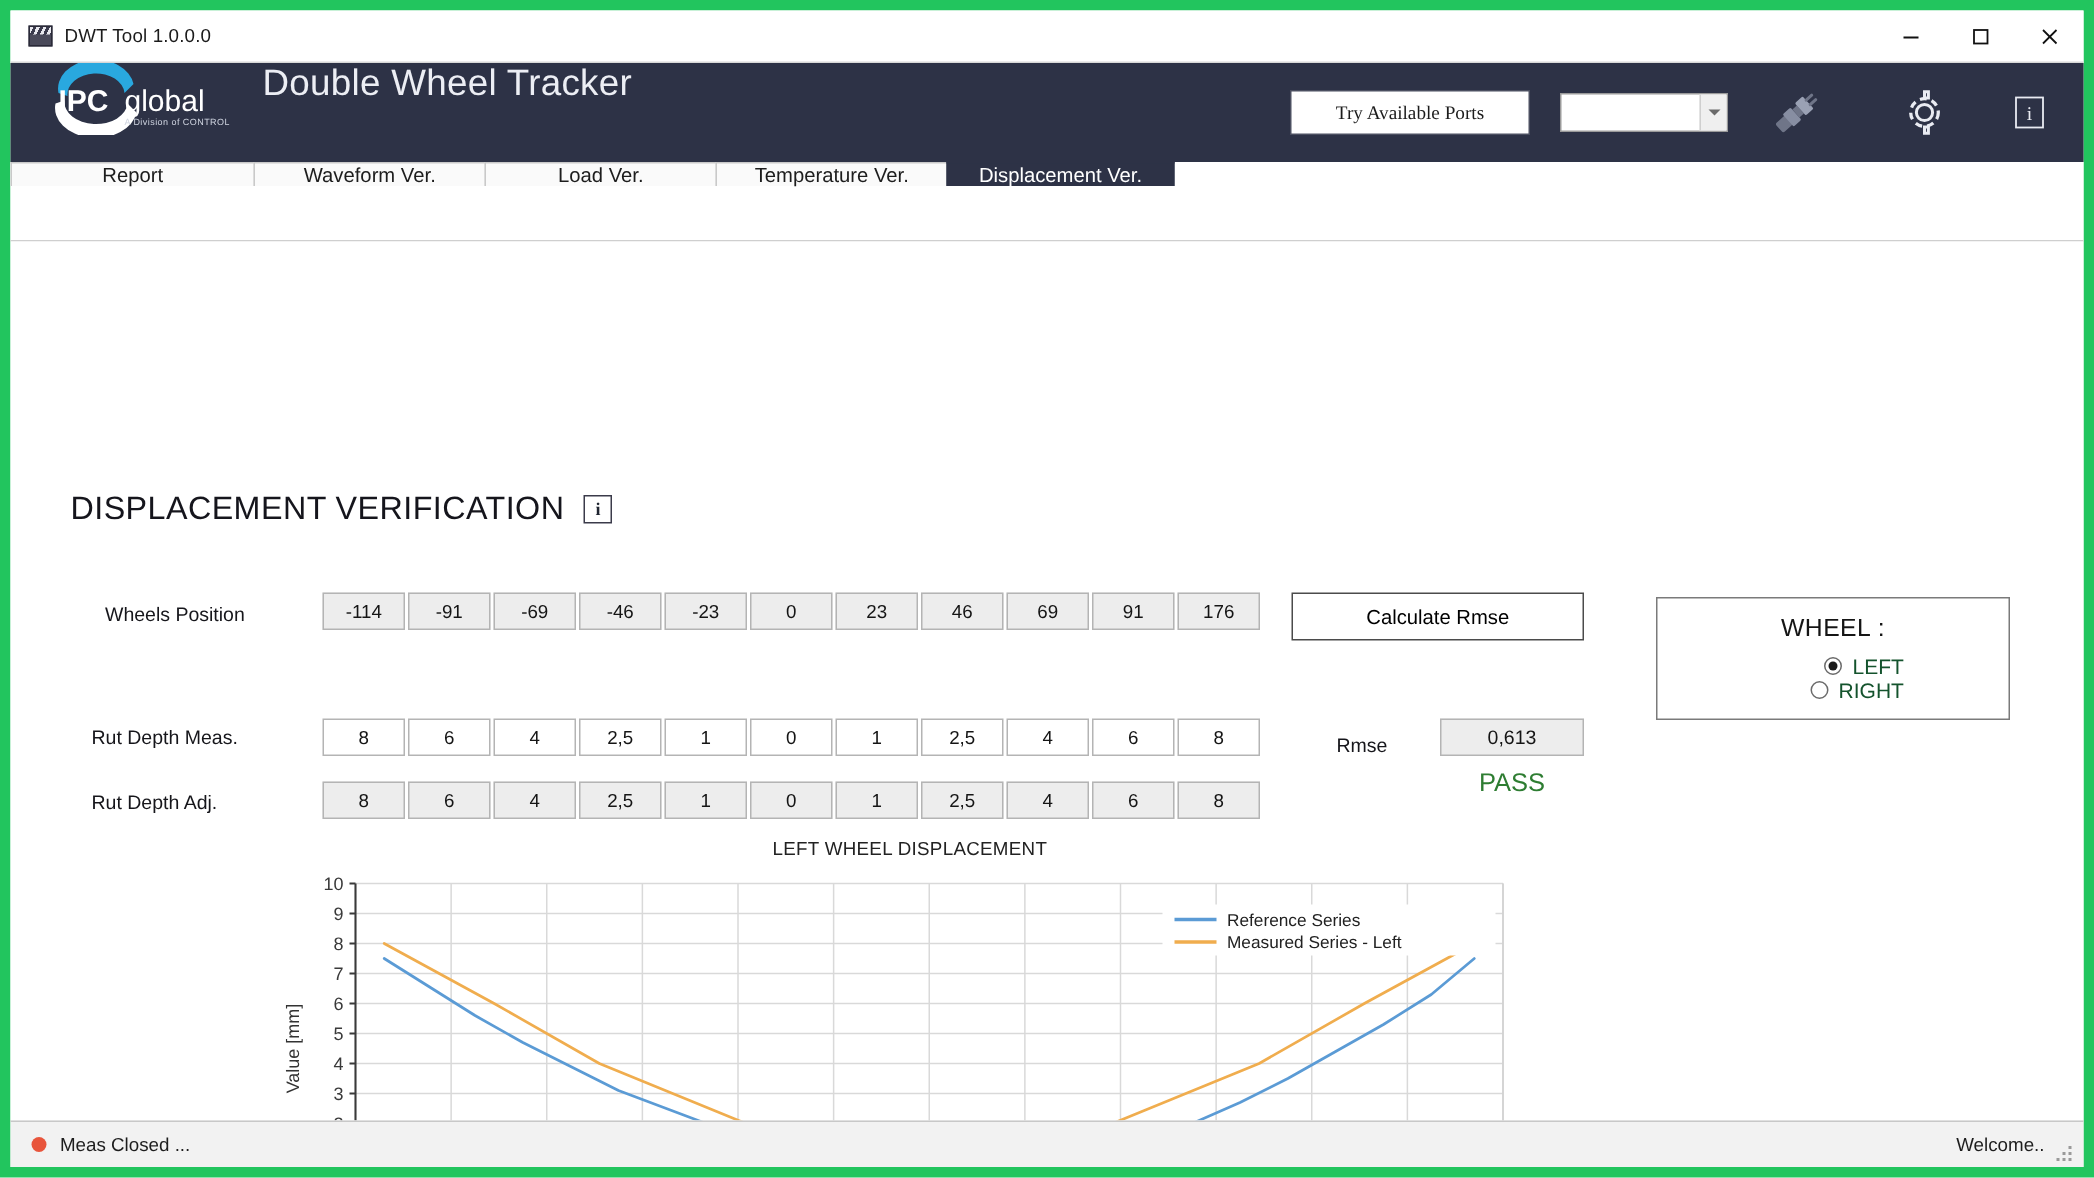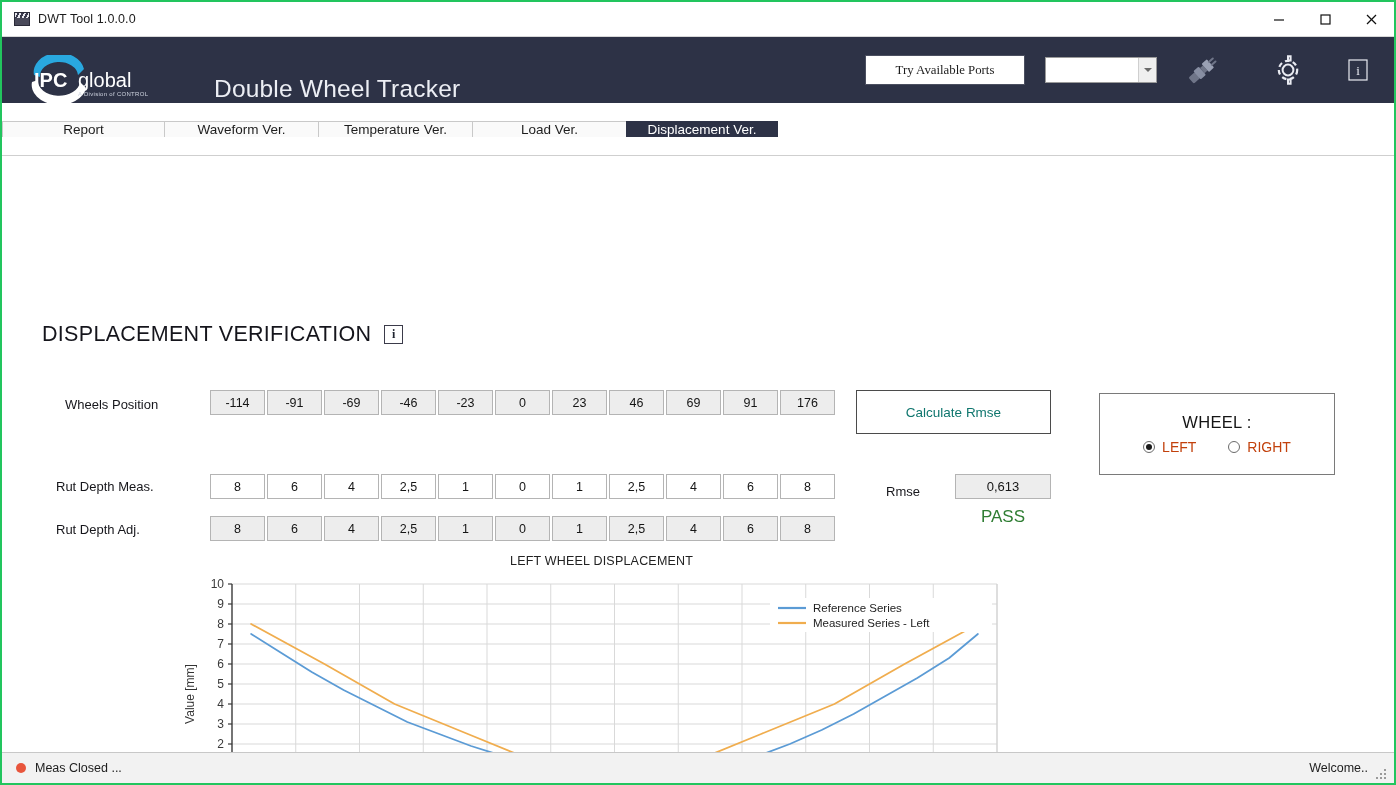--- a/index.html
+++ b/index.html
@@ -6,21 +6,21 @@
   body{
     width:1396px;height:785px;
     background:#ffffff;
     font-family:"Liberation Sans", sans-serif;
     overflow:hidden;
     -webkit-font-smoothing:antialiased;
   }
   .app{
     position:relative;width:1396px;height:785px;
     box-sizing:border-box;
-    border:2px solid #22c55e;
+    border:7px solid #22c55e;
     background:#ffffff;
     display:flex;flex-direction:column;
   }
   
   .titlebar{
     height:34px;flex:0 0 34px;background:#fff;
     display:flex;align-items:center;
     border-bottom:1px solid #d8d8d8;
   }
   .tb-icon{
@@ -40,21 +40,21 @@
   .tb-title{font-size:12.5px;color:#1b1b1b;letter-spacing:.1px;}
   .tb-spacer{flex:1 1 auto;}
   .tb-btn{
     width:46px;height:33px;display:flex;align-items:center;justify-content:center;
     font-size:13px;color:#111;
   }
   .tb-btn svg{display:block;}
   
   .header{
     height:66px;flex:0 0 66px;background:#2d3246;
-    display:flex;align-items:flex-end;position:relative;gap:44px;
+    display:flex;align-items:flex-start;position:relative;
   }
   .logo{
     width:132px;height:48px;margin-left:14px;position:relative;flex:0 0 132px;
   }
   .logo svg{display:block;}
   .app-title{
     color:#eceef4;font-size:24.5px;font-weight:400;margin-left:22px;
     letter-spacing:.2px;
   }
   .hdr-right{
@@ -77,21 +77,21 @@
   .port-combo .pc-arrow i{
     display:block;width:0;height:0;border-left:4px solid transparent;border-right:4px solid transparent;
     border-top:4px solid #6a6a6a;
   }
   .ic-btn{display:flex;align-items:center;justify-content:center;cursor:pointer;}
   .plug-ic{margin-left:25px;width:42px;height:40px;}
   .gear-ic{margin-left:44px;width:40px;height:40px;}
   .info-ic{margin-left:38px;margin-right:24px;width:24px;height:26px;}
   
   .tabbar{
-    height:52px;flex:0 0 52px;background:#fff;display:flex;align-items:center;
+    height:52px;flex:0 0 52px;background:#fff;display:flex;align-items:flex-start;
     border-bottom:1px solid #cfcfcf;
   }
   .tab{
     border:1px solid #c9c9c9;border-bottom:none;background:#fafafa;
     display:flex;align-items:center;justify-content:center;
     font-size:13.5px;color:#1d1d1d;box-sizing:border-box;cursor:pointer;
     margin-right:-1px;
   }
   .tab.active{background:#2d3246;color:#fff;border-color:#2d3246;}
   
@@ -109,42 +109,42 @@
   .row-label{position:absolute;font-size:13px;color:#16161b;}
   .cellrow{position:absolute;display:flex;}
   .cell{
     width:55px;height:25px;box-sizing:border-box;
     border:1px solid #b4b4b4;margin-right:2px;
     display:flex;align-items:center;justify-content:center;
     font-size:12.5px;color:#151515;background:#ededed;
   }
   .cell.white{background:#ffffff;}
   .calc-btn{
-    position:absolute;left:854px;top:234px;width:195px;height:44px;
+    position:absolute;left:854px;top:234px;width:195px;height:32px;
     background:#fff;border:1px solid #4b4b4b;box-sizing:border-box;
     display:flex;align-items:center;justify-content:center;
-    font-size:13.5px;color:#0f766e;cursor:pointer;
+    font-size:13.5px;color:#000000;cursor:pointer;
   }
   .rmse-label{position:absolute;left:884px;top:328px;font-size:13px;color:#16161b;}
   .rmse-val{
     position:absolute;left:953px;top:318px;width:96px;height:25px;
     background:#ededed;border:1px solid #b4b4b4;box-sizing:border-box;
     display:flex;align-items:center;justify-content:center;font-size:13px;color:#151515;
   }
   .pass-txt{
     position:absolute;left:953px;top:351px;width:96px;text-align:center;
     font-size:17px;color:#2e7d32;
   }
   .wheel-box{
     position:absolute;left:1097px;top:237px;width:236px;height:82px;
     border:1px solid #7a7a7a;box-sizing:border-box;background:#fff;
     display:flex;flex-direction:column;align-items:center;justify-content:center;
   }
   .wheel-title{font-size:16.5px;color:#151515;margin-bottom:7px;letter-spacing:.3px;}
-  .wheel-opts{display:flex;align-items:flex-start;font-size:14px;color:#c2410c;}
+  .wheel-opts{display:flex;align-items:flex-end;font-size:14px;color:#14532d;flex-direction:column;}
   .radio{
     width:12px;height:12px;border-radius:50%;border:1px solid #6b6b6b;box-sizing:border-box;
     background:#fff;display:inline-flex;align-items:center;justify-content:center;margin-right:7px;
   }
   .radio.on:after{content:"";width:6px;height:6px;border-radius:50%;background:#1a1a1a;display:block;}
   .opt{display:flex;align-items:center;cursor:pointer;}
   .opt.second{margin-left:32px;}
   
   .chart-wrap{position:absolute;left:178px;top:398px;width:835px;height:322px;}
   .chart-title{
@@ -239,22 +239,22 @@
           <rect x="2" y="2" width="18" height="20" fill="none" stroke="#e9ebf2" stroke-width="1.2"></rect>
           <text x="11" y="17" text-anchor="middle" font-family="Liberation Serif, serif" font-size="13" fill="#e9ebf2">i</text>
         </svg>
       </div>
     </div>
   </div>
 
   <div class="tabbar">
     <div class="tab" style="width:163px">Report</div>
     <div class="tab" style="width:155px">Waveform Ver.</div>
+    <div class="tab" style="width:155px">Load Ver.</div>
     <div class="tab" style="width:155px">Temperature Ver.</div>
-    <div class="tab" style="width:155px">Load Ver.</div>
     <div class="tab active" style="width:152px">Displacement Ver.</div>
   </div>
 
   <div class="content">
 
     <div class="page-title">
       <span>DISPLACEMENT VERIFICATION</span>
       <span class="pt-info">i</span>
     </div>
 

